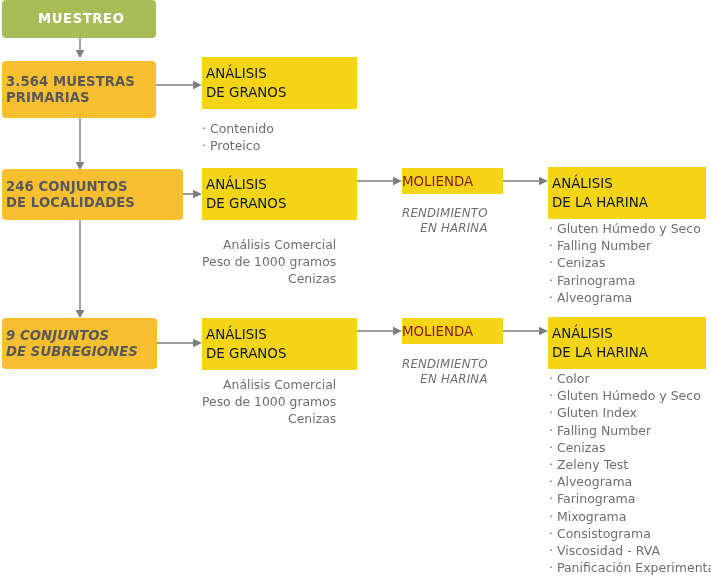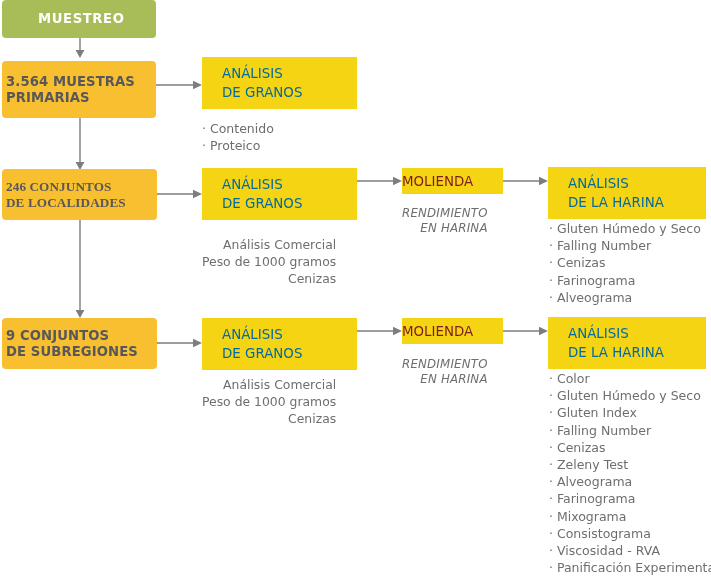--- a/index.html
+++ b/index.html
@@ -41,22 +41,22 @@
   .stage-label.on-green {
     color: #ffffff;
     letter-spacing: 0.6px;
     padding-left: 36px;
   }
 
   .analysis-label {
     font-size: 13.4px;
     line-height: 19px;
     font-weight: 400;
-    color: #0369a1;
-    padding-left: 20px;
+    color: #0f172a;
+    padding-left: 4px;
   }
 
   .molienda-label {
     font-size: 13.4px;
     line-height: 17px;
     font-weight: 400;
     color: #7f1d1d;
   }
 
   
@@ -165,27 +165,27 @@
 
   <div class="box rounded box-green" style="left:2px; top:0px; width:154px; height:38px;">
     <div class="stage-label on-green">MUESTREO</div>
   </div>
 
   <div class="box rounded box-orange" style="left:2px; top:61px; width:154px; height:57px;">
     <div class="stage-label" style="white-space:pre-line;">3.564 MUESTRAS
 PRIMARIAS</div>
   </div>
 
-  <div class="box rounded box-orange" style="left:2px; top:169px; width:155px; height:51px;font-family:Liberation Serif, serif;">
+  <div class="box rounded box-orange" style="left:2px; top:169px; width:181px; height:51px;">
     <div class="stage-label" style="white-space:pre-line;">246 CONJUNTOS
 DE LOCALIDADES</div>
   </div>
 
   <div class="box rounded box-orange" style="left:2px; top:318px; width:155px; height:51px;">
-    <div class="stage-label" style="white-space:pre-line;">9 CONJUNTOS
+    <div class="stage-label" style="white-space:pre-line;font-style:italic;">9 CONJUNTOS
 DE SUBREGIONES</div>
   </div>
 
   <div class="box box-yellow" style="left:202px; top:57px; width:155px; height:52px;">
     <div class="analysis-label" style="white-space:pre-line;">ANÁLISIS
 DE GRANOS</div>
   </div>
 
   <div class="box box-yellow" style="left:202px; top:168px; width:155px; height:52px;">
     <div class="analysis-label" style="white-space:pre-line;">ANÁLISIS

